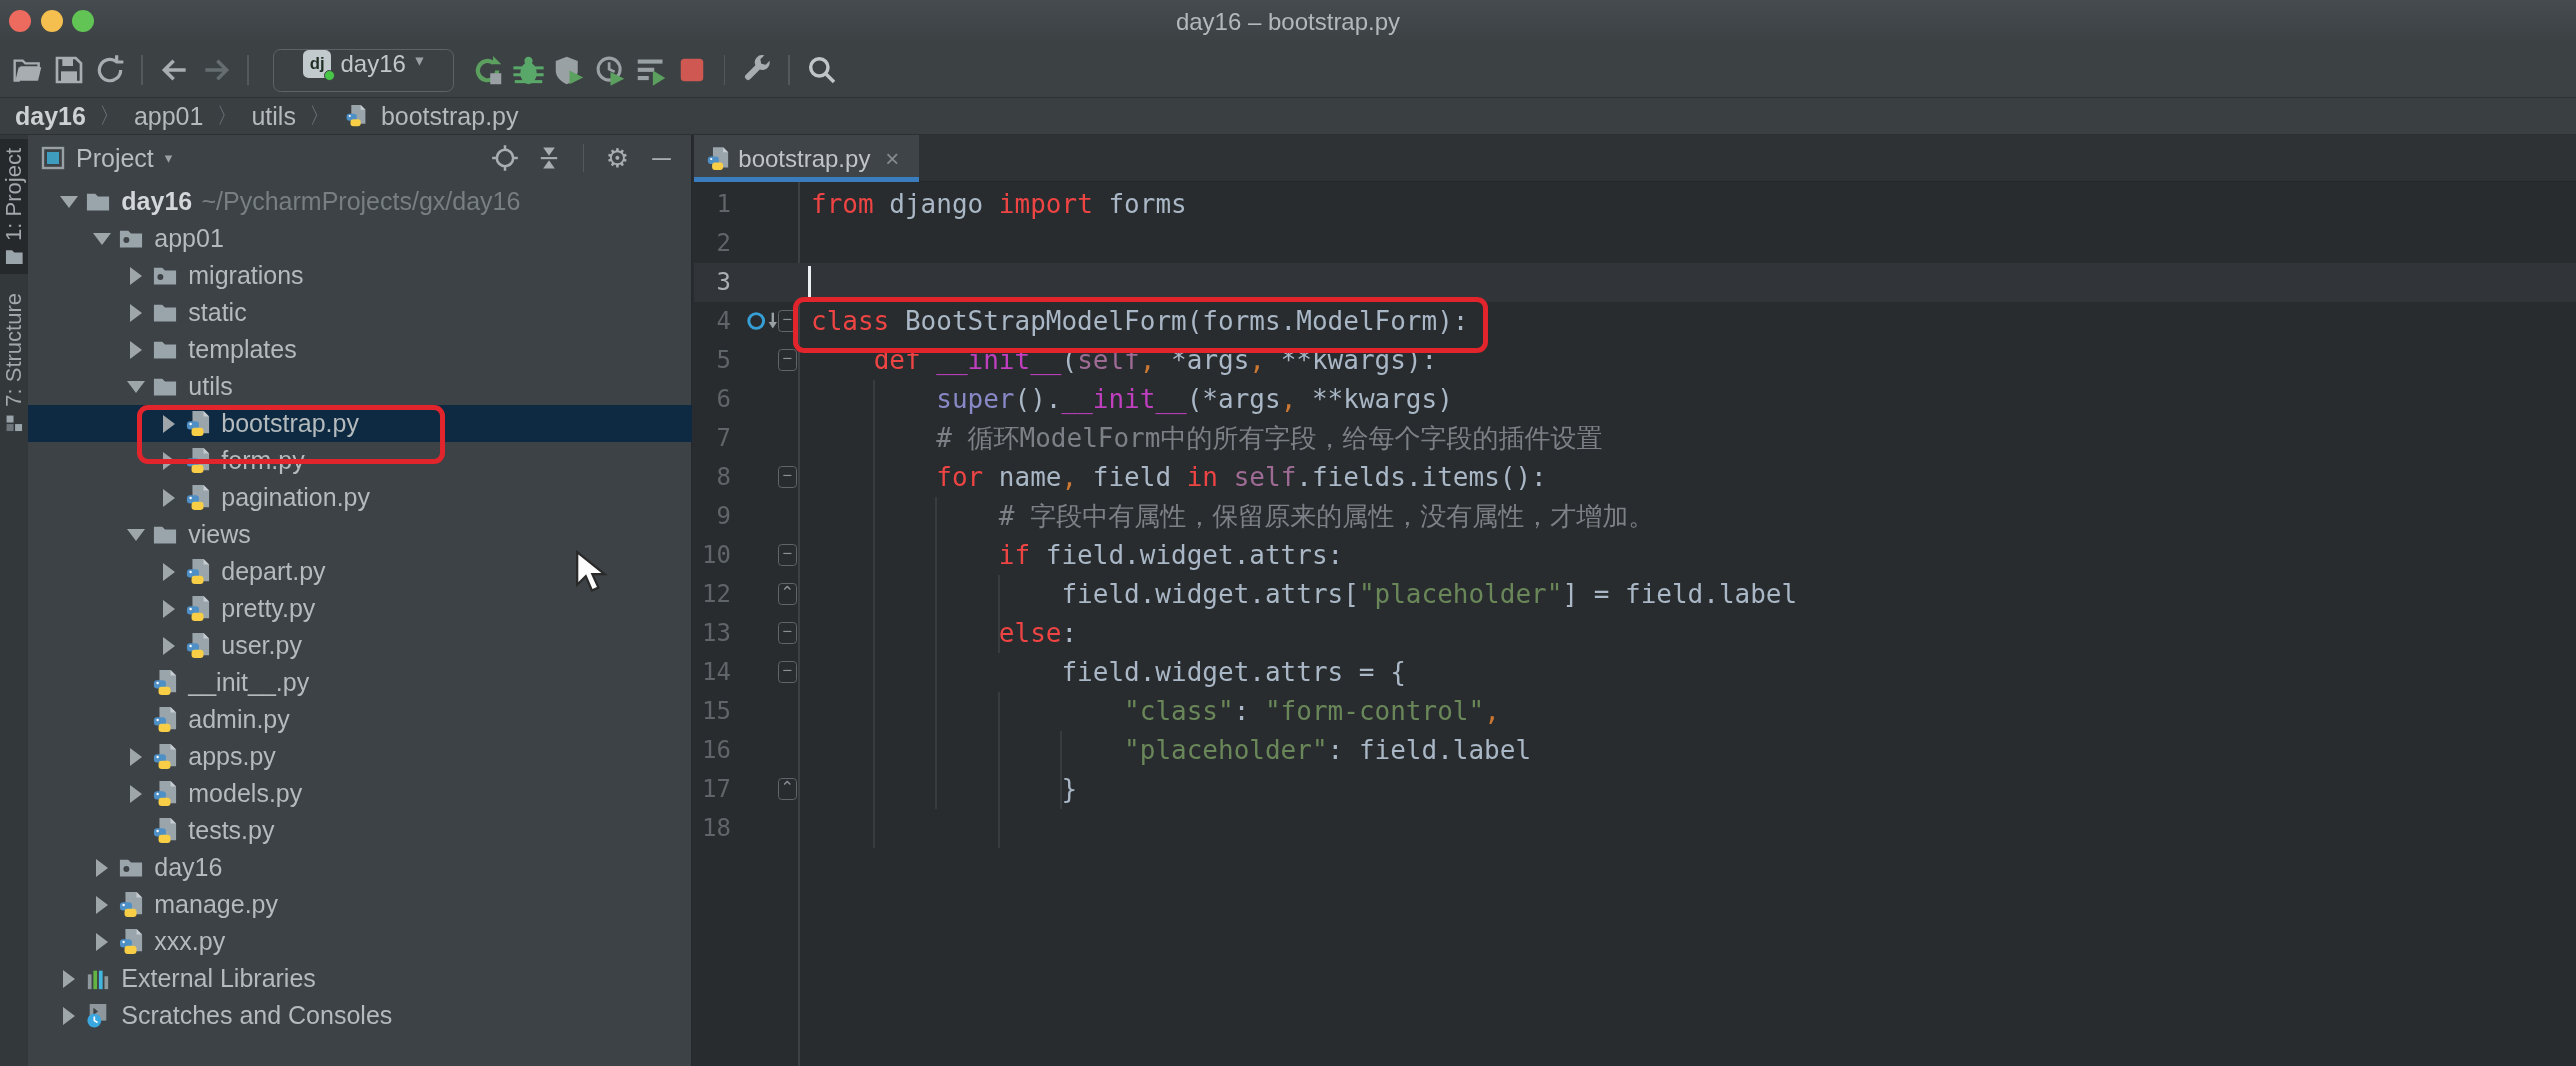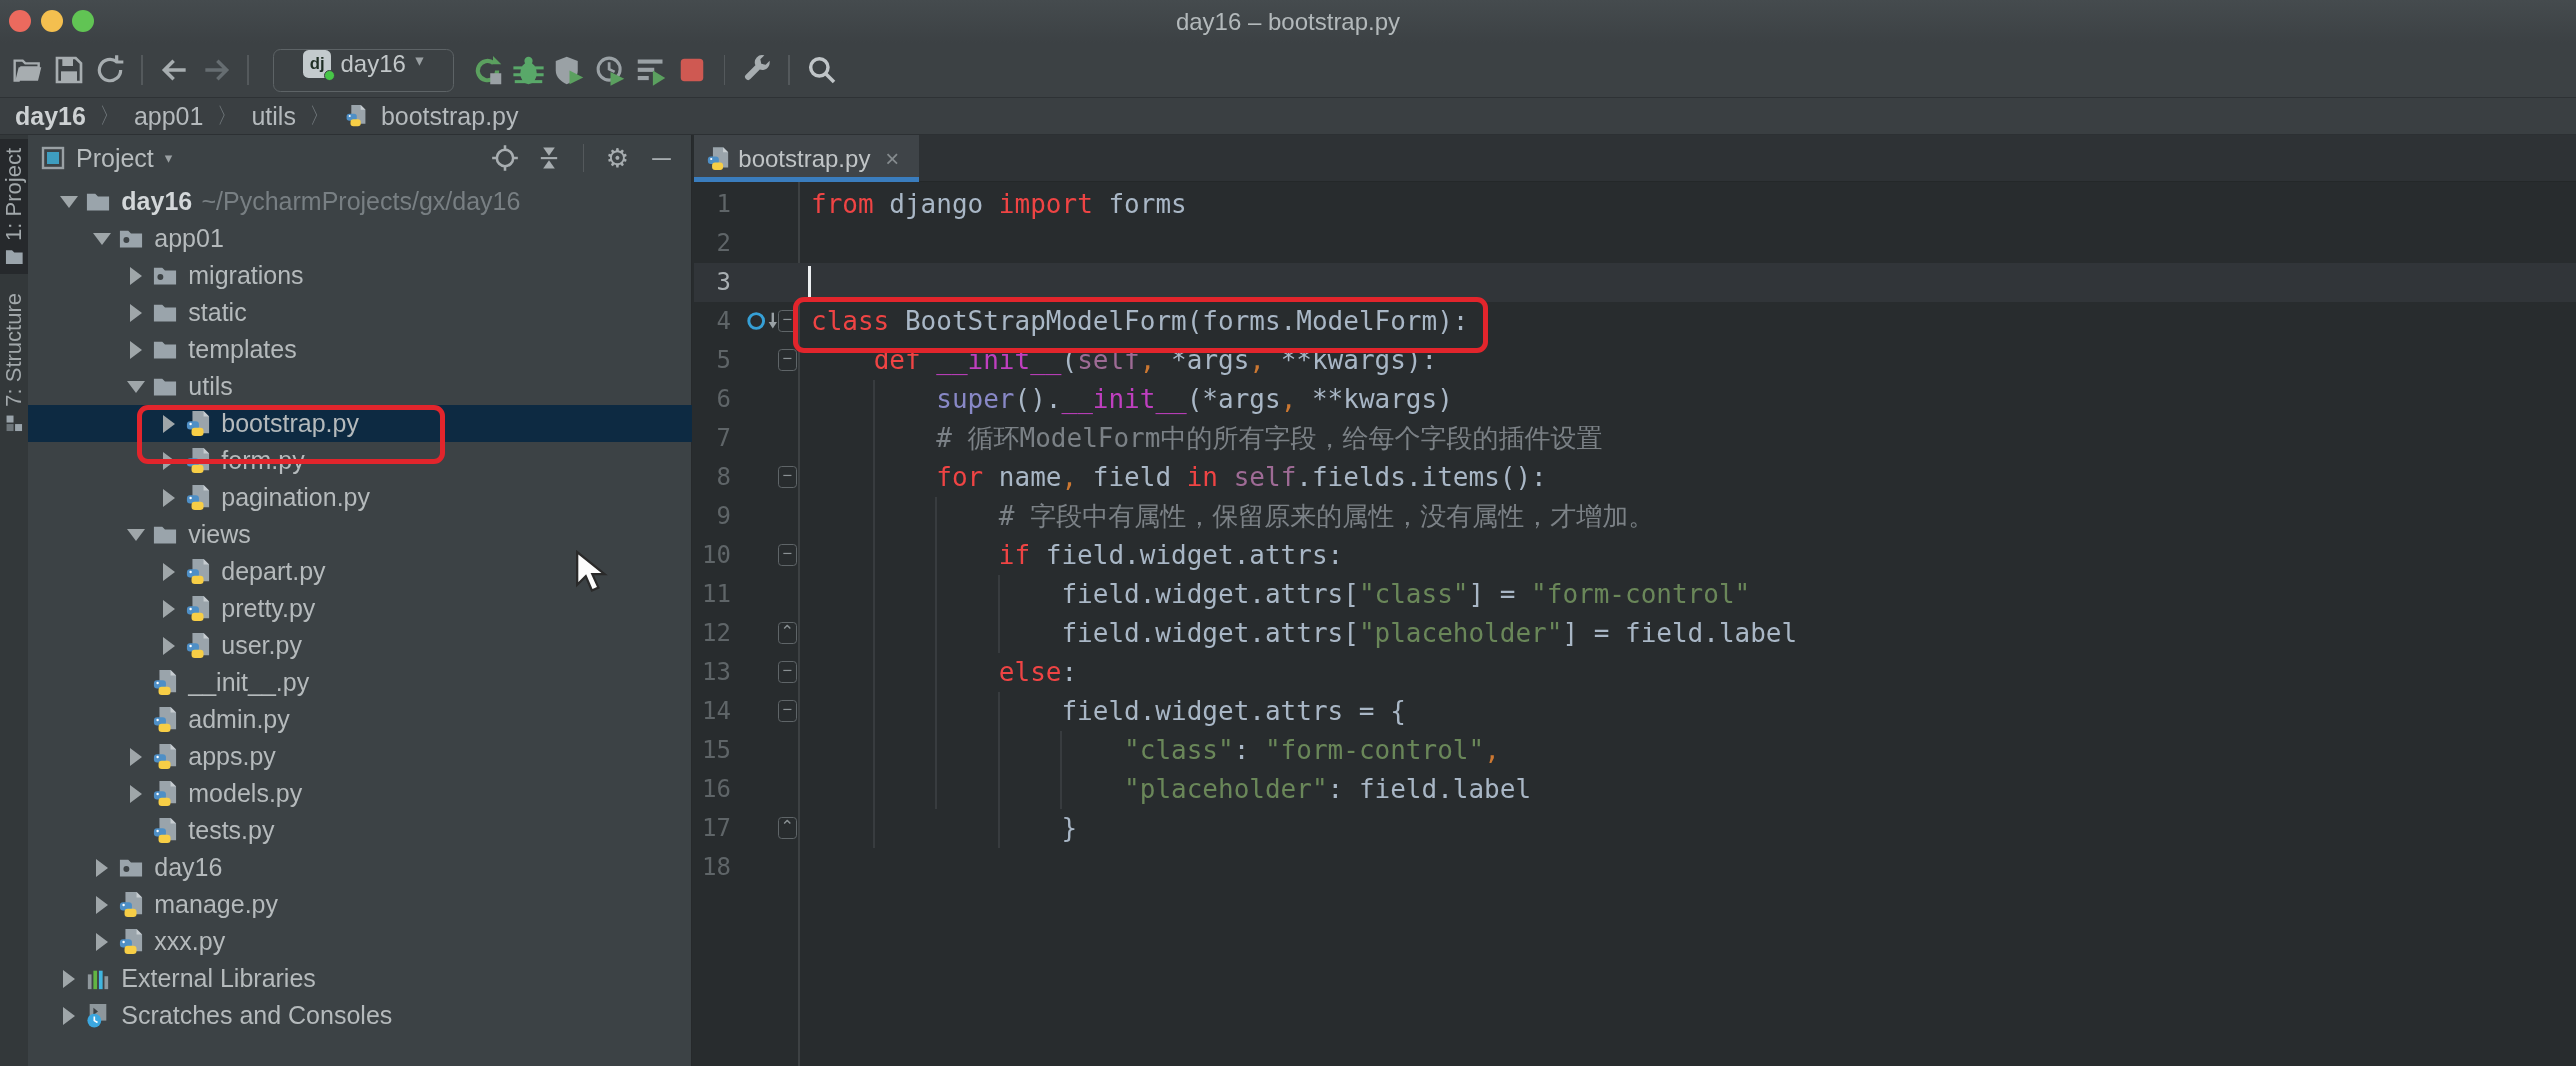--- a/index.html
+++ b/index.html
@@ -654,24 +654,20 @@
           <div class="cline">
             <span class="ln">9</span>
             <span class="ct"><span class="tk-d">            </span><span class="tk-c"># 字段中有属性，保留原来的属性，没有属性，才增加。</span></span>
           </div>
           <div class="cline">
             <span class="ln">10</span>
             <span class="fold">−</span>
             <span class="ct"><span class="tk-d">            </span><span class="tk-k">if</span><span class="tk-d"> field.widget.attrs:</span></span>
           </div>
           <div class="cline">
-            <span class="ln">11</span>
-            <span class="ct"><span class="tk-d">                field.widget.attrs[</span><span class="tk-t">"class"</span><span class="tk-d">] = </span><span class="tk-t">"form-control"</span></span>
-          </div>
-          <div class="cline">
             <span class="ln">12</span>
             <span class="fold">⌃</span>
             <span class="ct"><span class="tk-d">                field.widget.attrs[</span><span class="tk-t">"placeholder"</span><span class="tk-d">] = field.label</span></span>
           </div>
           <div class="cline">
             <span class="ln">13</span>
             <span class="fold">−</span>
             <span class="ct"><span class="tk-d">            </span><span class="tk-k">else</span><span class="tk-d">:</span></span>
           </div>
           <div class="cline">

